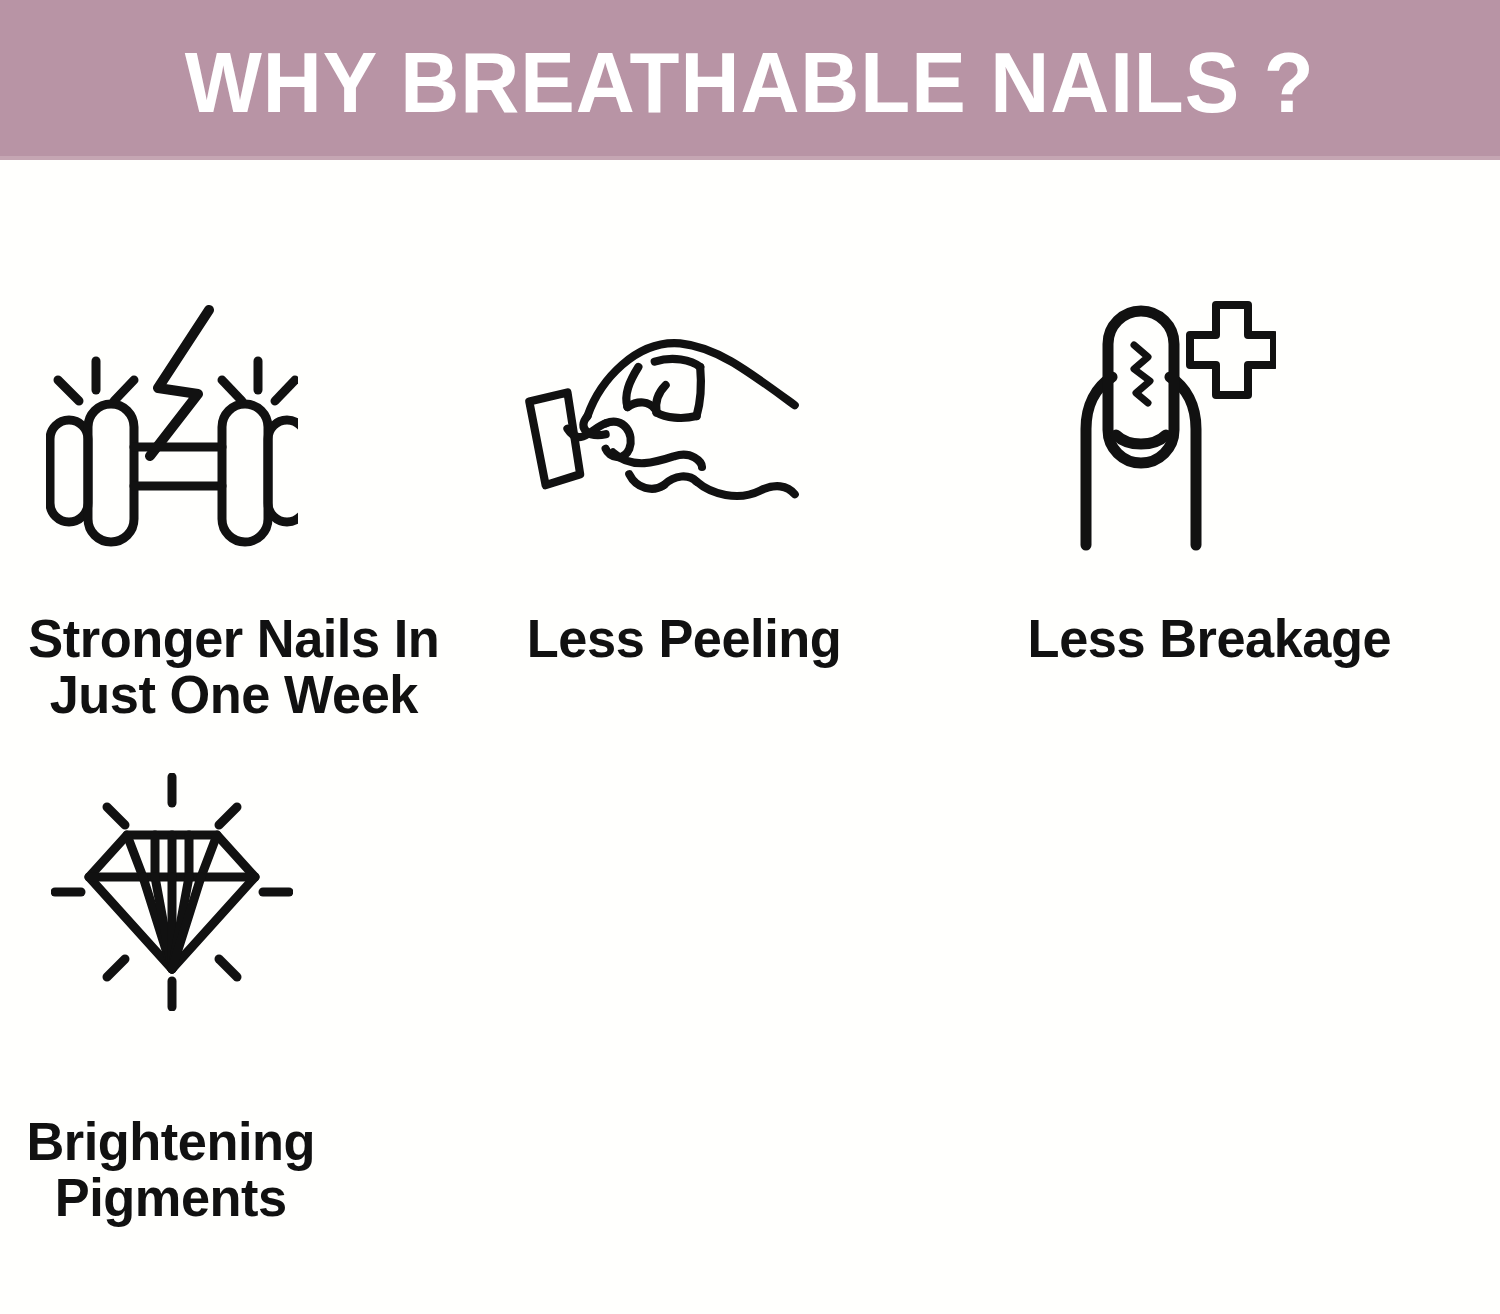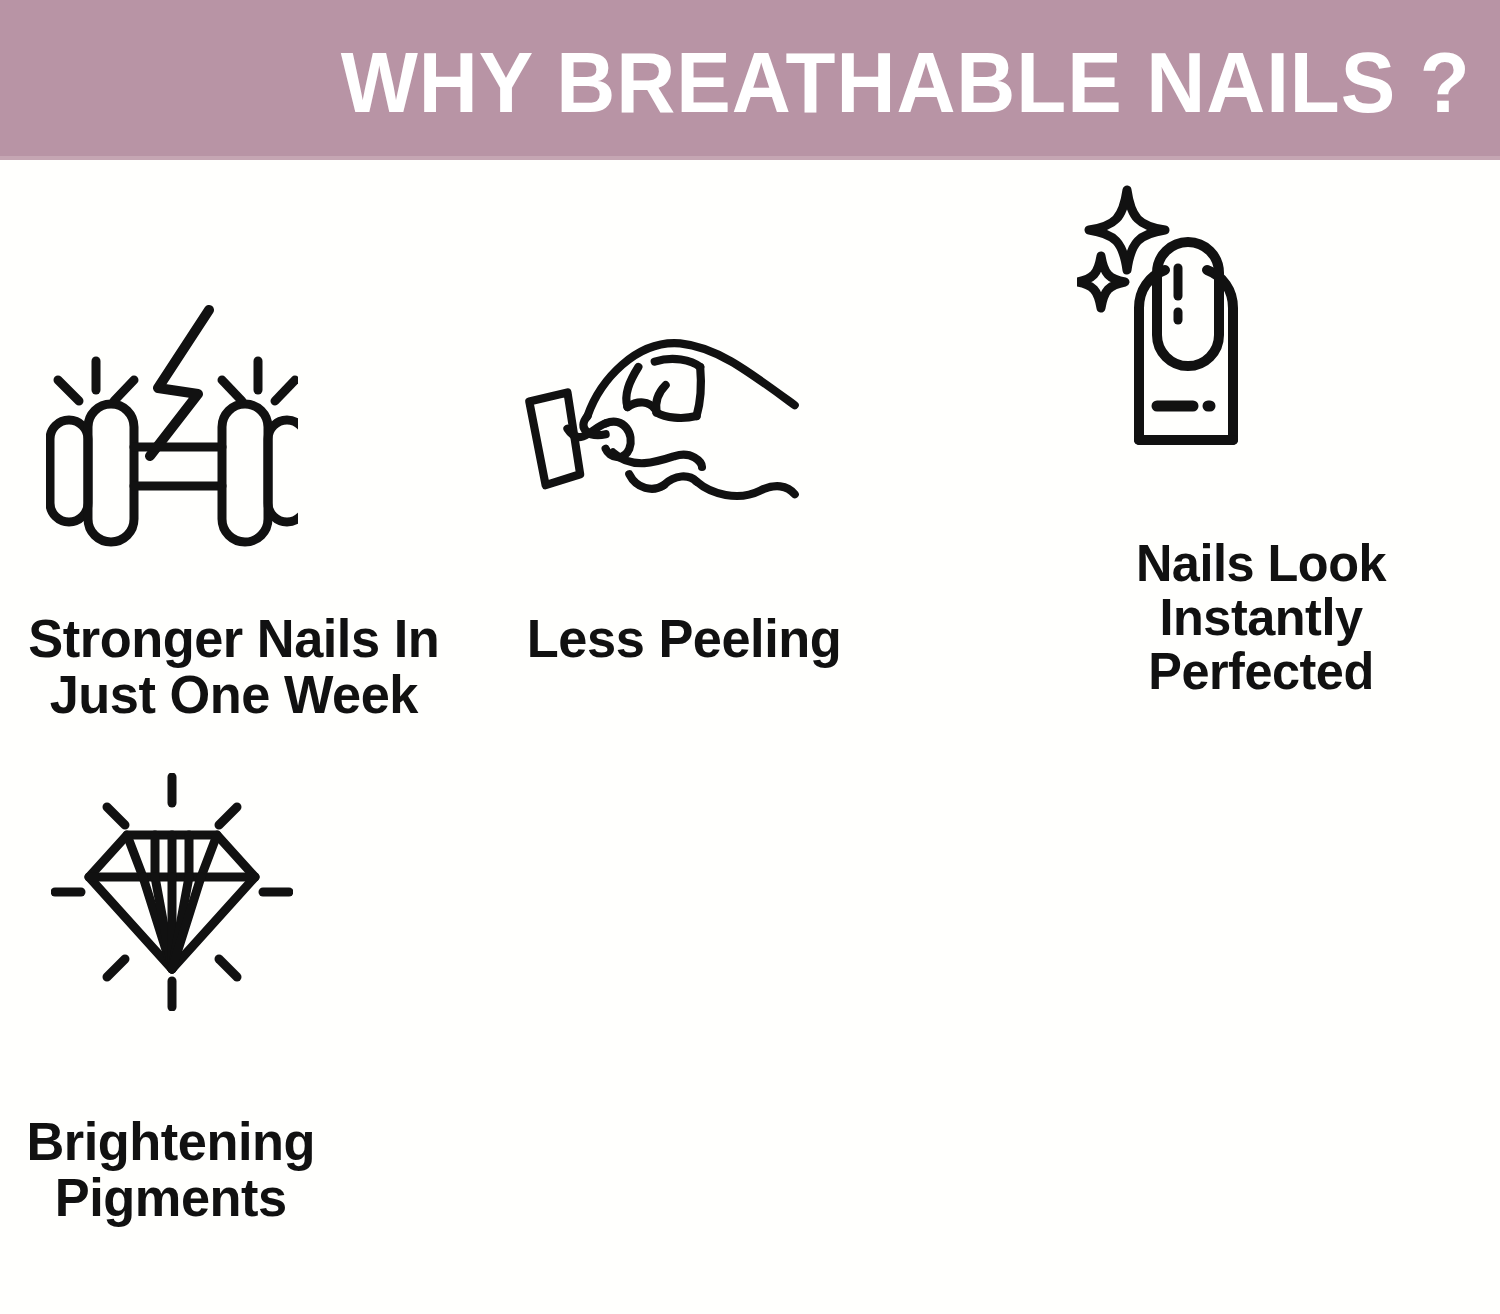--- a/index.html
+++ b/index.html
@@ -22,21 +22,21 @@
   
   .header-band {
     position: absolute;
     left: 0;
     top: 0;
     width: 1500px;
     height: 160px;
     background: #b894a5;
     display: flex;
     align-items: center;
-    justify-content: flex-end;
+    justify-content: center;
     box-sizing: border-box;
   }
   .header-band::after {
     content: "";
     position: absolute;
     left: 0;
     bottom: 0;
     width: 100%;
     height: 4px;
     background: #c5a6b3;
@@ -164,45 +164,39 @@
 
           <path d="M100,136 C122,156 150,146 168,140 C186,134 198,146 198,152"></path>
           <path d="M118,160 C126,176 144,180 156,172"></path>
           <path d="M156,172 C168,160 184,160 192,168"></path>
           <path d="M192,168 C208,182 238,190 262,178 C278,170 292,172 300,182"></path>
         </svg>
       </div>
       <div class="feature-label">Less Peeling</div>
     </div>
 
-
-    <div class="cell row2 c1">
-      <div class="icon-wrap">
-        <svg width="190" height="262" viewBox="0 0 190 262" fill="none" stroke="#111111" stroke-width="10" stroke-linecap="round" stroke-linejoin="round">
-
-          <path d="M50,6 C54,34 62,42 88,46 C62,50 54,58 50,86 C46,58 38,50 12,46 C38,42 46,34 50,6 Z" fill="none" stroke-width="9"></path>
-
-          <path d="M24,72 C27,90 32,95 48,98 C32,101 27,106 24,124 C21,106 16,101 0,98 C16,95 21,90 24,72 Z" fill="none" stroke-width="9"></path>
-
-          <path d="M62,256 L62,124 C62,106 72,92 88,86"></path>
-          <path d="M156,256 L156,124 C156,106 146,92 130,86"></path>
-          <line x1="62" y1="256" x2="156" y2="256"></line>
-
-          <rect x="80" y="58" width="62" height="124" rx="31"></rect>
-
-          <line x1="101" y1="84" x2="101" y2="112" stroke-width="9"></line>
-          <line x1="101" y1="128" x2="101" y2="136" stroke-width="9"></line>
-
-          <line x1="80" y1="222" x2="116" y2="222" stroke-width="11"></line>
-          <line x1="131" y1="222" x2="133" y2="222" stroke-width="11"></line>
-        </svg>
-      </div>
-      <div class="feature-label">Nails Look Instantly
-Perfected</div>
-    </div>
+    <div class="cell row1 c3">
+      <div class="icon-wrap">
+        <svg width="208" height="252" viewBox="0 0 208 252" fill="none" stroke="#111111" stroke-width="11" stroke-linecap="round" stroke-linejoin="round">
+
+          <path d="M18,244 L18,128 C18,104 28,86 44,76"></path>
+          <path d="M128,244 L128,128 C128,104 118,86 102,76"></path>
+
+          <rect x="40" y="10" width="66" height="152" rx="33"></rect>
+
+          <path d="M48,134 C60,146 86,146 98,134"></path>
+
+          <polyline points="66,44 80,56 66,68 82,80 68,92 80,102" stroke-width="7" fill="none"></polyline>
+
+          <polygon points="148,4 180,4 180,34 206,34 206,64 180,64 180,94 148,94 148,64 122,64 122,34 148,34" fill="none" stroke-width="8"></polygon>
+        </svg>
+      </div>
+      <div class="feature-label">Less Breakage</div>
+    </div>
+
 
     <div class="cell row2 c2">
       <div class="icon-wrap">
         <svg width="242" height="238" viewBox="0 0 242 238" fill="none" stroke="#111111" stroke-width="9" stroke-linecap="round" stroke-linejoin="round">
 
           <line x1="121" y1="4" x2="121" y2="30"></line>
           <line x1="186" y1="34" x2="168" y2="52"></line>
           <line x1="238" y1="119" x2="212" y2="119"></line>
           <line x1="186" y1="204" x2="168" y2="186"></line>
           <line x1="121" y1="234" x2="121" y2="208"></line>

